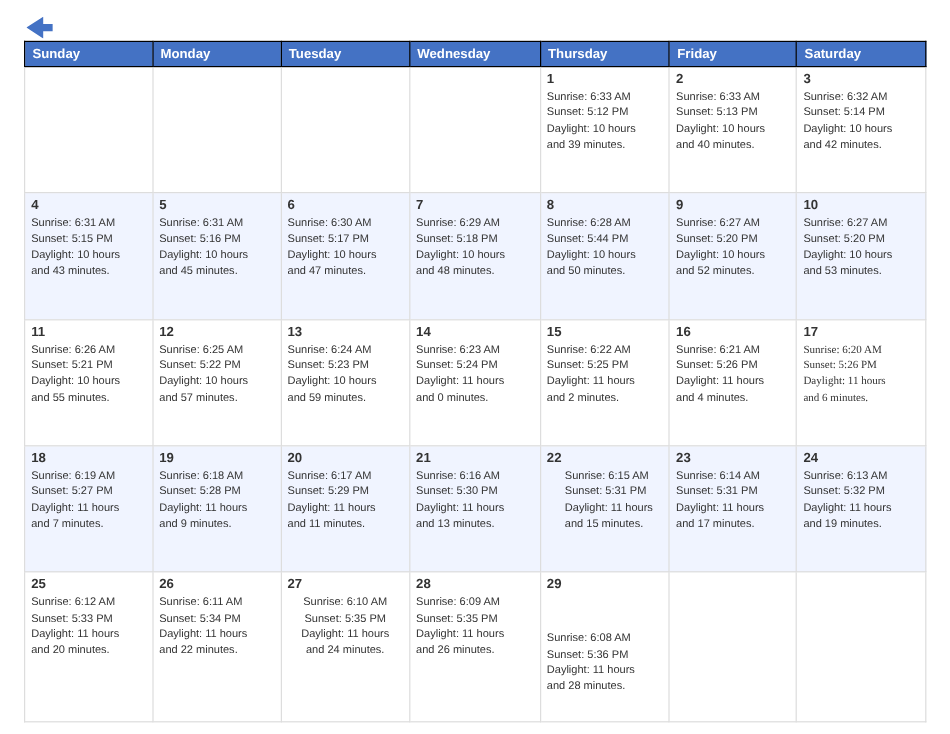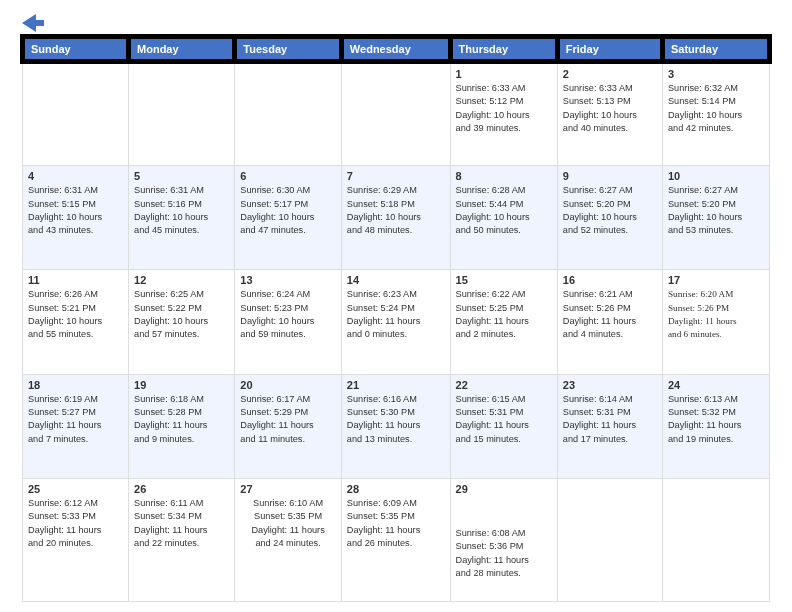--- a/index.html
+++ b/index.html
@@ -62,21 +62,21 @@
       border-collapse: collapse;
       flex: 1;
     }
     .calendar thead tr th {
       background-color: #4472c4;
       color: #fff;
       font-size: 11px;
       font-weight: bold;
       padding: 4px 6px;
       text-align: left;
-      border: 5px solid #000000;
+      border: 1px solid #000000;
     }
     .calendar tbody tr {
       border-bottom: 1px solid #ccc;
     }
     .calendar tbody tr:nth-child(odd) {
       background-color: #fff;
     }
     .calendar tbody tr:nth-child(even) {
       background-color: #f0f4ff;
     }
@@ -290,21 +290,21 @@
           </td>
           <td>
             <span class="day-number">21</span>
             <div class="day-info" style="white-space: pre-line;">Sunrise: 6:16 AM
 Sunset: 5:30 PM
 Daylight: 11 hours
 and 13 minutes.</div>
           </td>
           <td>
             <span class="day-number">22</span>
-            <div class="day-info" style="white-space: pre-line;">Sunrise: 6:15 AM
+            <div class="day-info" style="white-space: pre-line; margin-left: 15px;">Sunrise: 6:15 AM
 Sunset: 5:31 PM
 Daylight: 11 hours
 and 15 minutes.</div>
           </td>
           <td>
             <span class="day-number">23</span>
             <div class="day-info" style="white-space: pre-line;">Sunrise: 6:14 AM
 Sunset: 5:31 PM
 Daylight: 11 hours
 and 17 minutes.</div>

